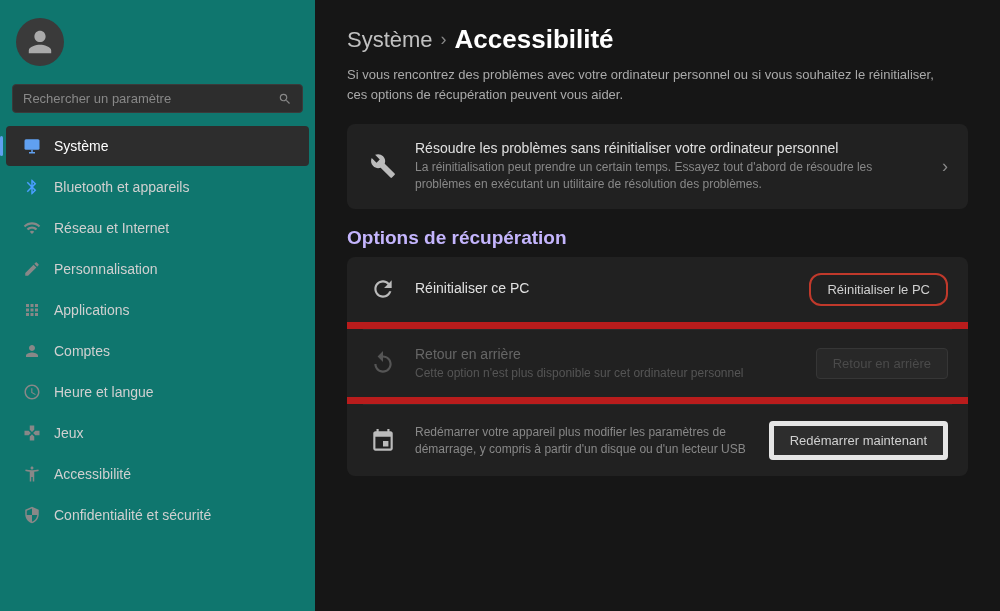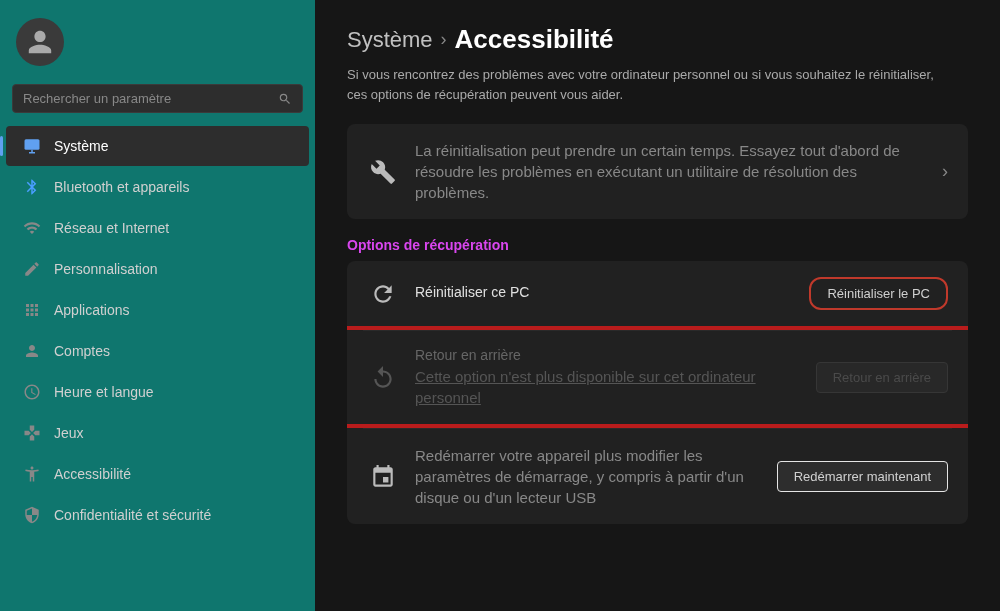--- a/index.html
+++ b/index.html
@@ -171,21 +171,21 @@
       border-radius: 8px;
       margin-bottom: 4px;
       overflow: hidden;
     }
 
     .card-item {
       display: flex;
       align-items: center;
       padding: 16px 20px;
       gap: 16px;
-      border-bottom: 4px solid #b91c1c;
+      border-bottom: 7px solid #b91c1c;
     }
 
     .card-item:last-child {
       border-bottom: none;
     }
 
     .card-icon {
       width: 32px;
       height: 32px;
       display: flex;
@@ -201,21 +201,21 @@
     }
 
     .card-title {
       font-size: 14px;
       font-weight: 500;
       color: #e0e0e0;
       margin-bottom: 3px;
     }
 
     .card-subtitle {
-      font-size: 15px;
+      font-size: 12px;
       color: #888;
       line-height: 1.4;
     }
 
     .card-action {
       display: flex;
       align-items: center;
       gap: 10px;
       flex-shrink: 0;
     }
@@ -235,50 +235,49 @@
       color: #d0d0d0;
       border: 1px solid #444;
     }
 
     .chevron-right {
       font-size: 18px;
       color: #888;
     }
 
     .section-label {
-      font-size: 14px;
+      font-size: 19px;
       font-weight: 600;
-      color: #d946ef;
+      color: #c4b5fd;
       margin: 18px 0 8px 0;
     }
 
     .card-title.disabled {
       color: #666;
     }
     .card-subtitle.disabled {
       color: #555;
-      text-decoration: underline;
     }
 
     
     .btn-reset-pc {
       background: transparent;
       color: #d0d0d0;
       border: 2px solid #c0392b;
       padding: 7px 16px;
       border-radius: 12px;
       font-size: 13px;
       font-family: inherit;
       cursor: pointer;
     }
 
     .btn-restart-now {
       background: #2d2d2d;
       color: #d0d0d0;
-      border: 1px solid #e5e5e5;
+      border: 5px solid #e5e5e5;
       padding: 7px 16px;
       border-radius: 4px;
       font-size: 13px;
       font-family: inherit;
       cursor: pointer;
     }
   </style>
 </head>
 <body>
 
@@ -394,20 +393,21 @@
   <p class="page-description">Si vous rencontrez des problèmes avec votre ordinateur personnel ou si vous souhaitez le réinitialiser, ces options de récupération peuvent vous aider.</p>
 
   <div class="card">
     <div class="card-item">
       <div class="card-icon">
         <svg width="26" height="26" viewBox="0 0 24 24" fill="#bbb">
           <path d="M22.7 19l-9.1-9.1c.9-2.3.4-5-1.5-6.9-2-2-5-2.4-7.4-1.3L9 6 6 9 1.6 4.7C.4 7.1.9 10.1 2.9 12.1c1.9 1.9 4.6 2.4 6.9 1.5l9.1 9.1c.4.4 1 .4 1.4 0l2.3-2.3c.5-.4.5-1.1.1-1.4z"></path>
         </svg>
       </div>
       <div class="card-text">
+        <div class="card-title">Résoudre les problèmes sans réinitialiser votre ordinateur personnel</div>
         <div class="card-subtitle">La réinitialisation peut prendre un certain temps. Essayez tout d'abord de résoudre les problèmes en exécutant un utilitaire de résolution des problèmes.</div>
       </div>
       <div class="card-action">
         <span class="chevron-right">›</span>
       </div>
     </div>
   </div>
 
   <div class="section-label">Options de récupération</div>
 

